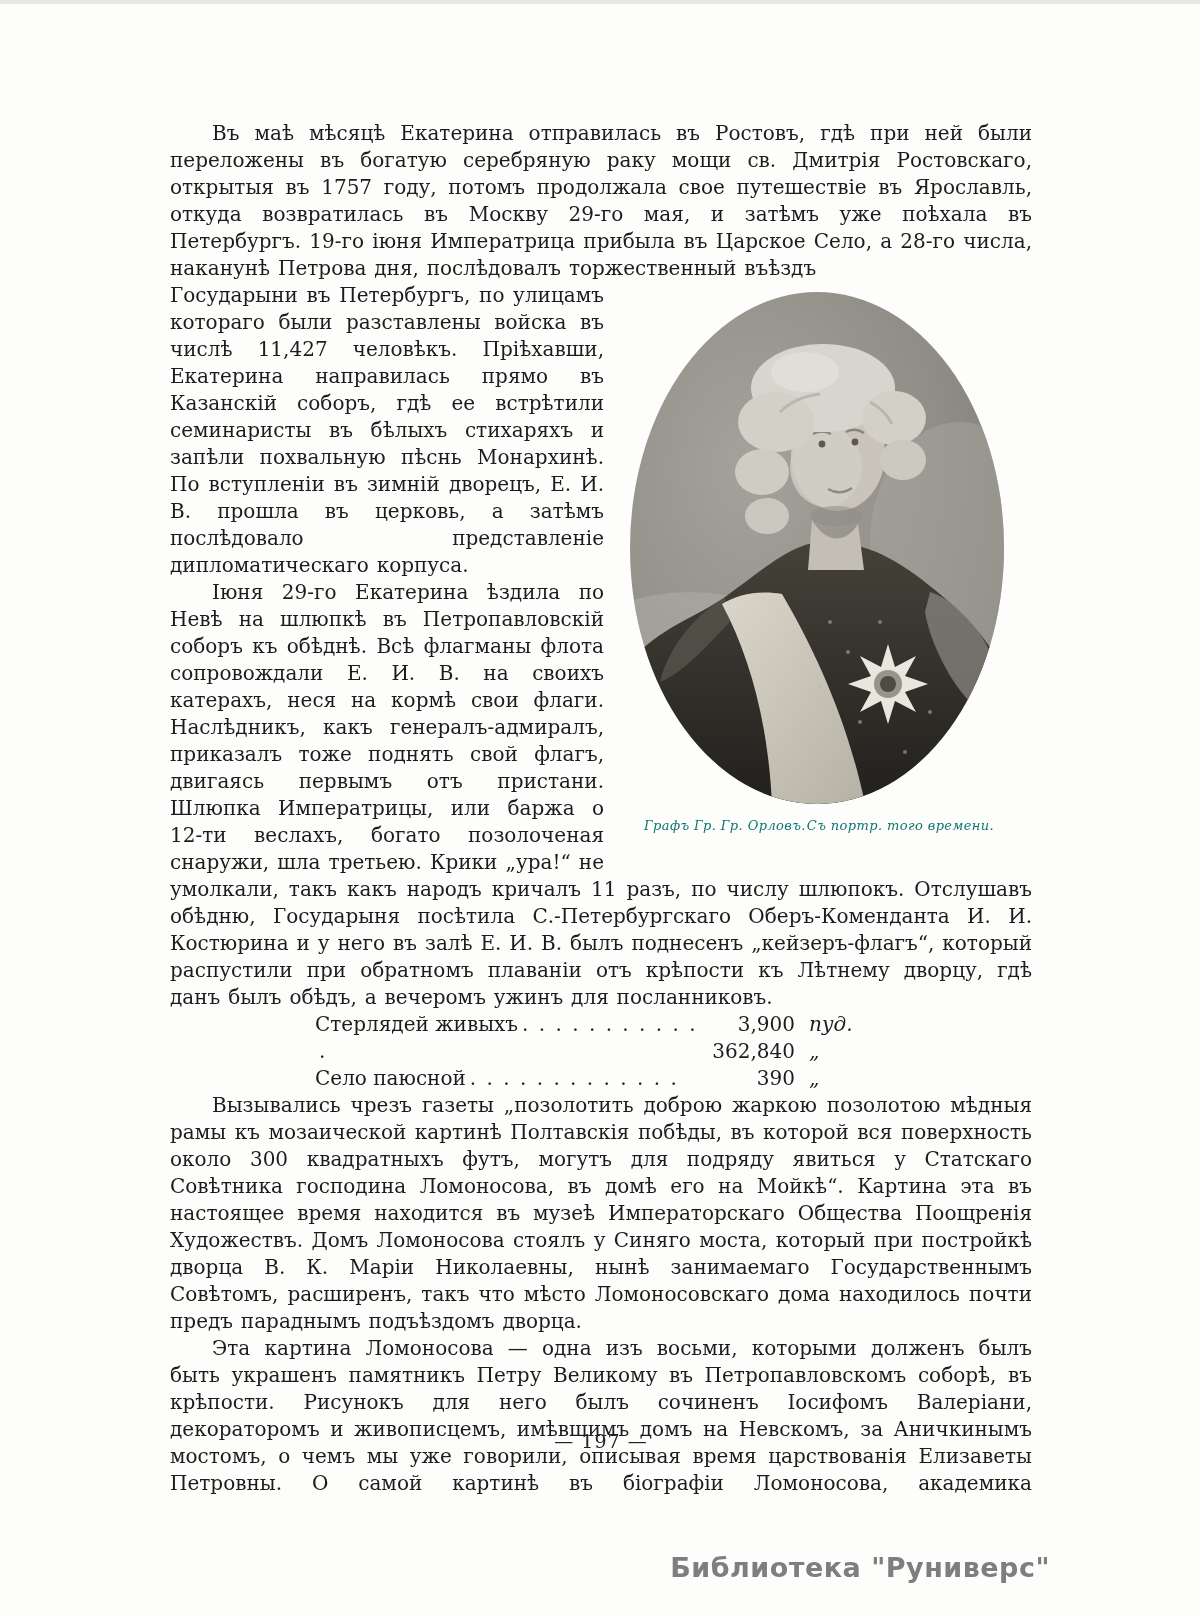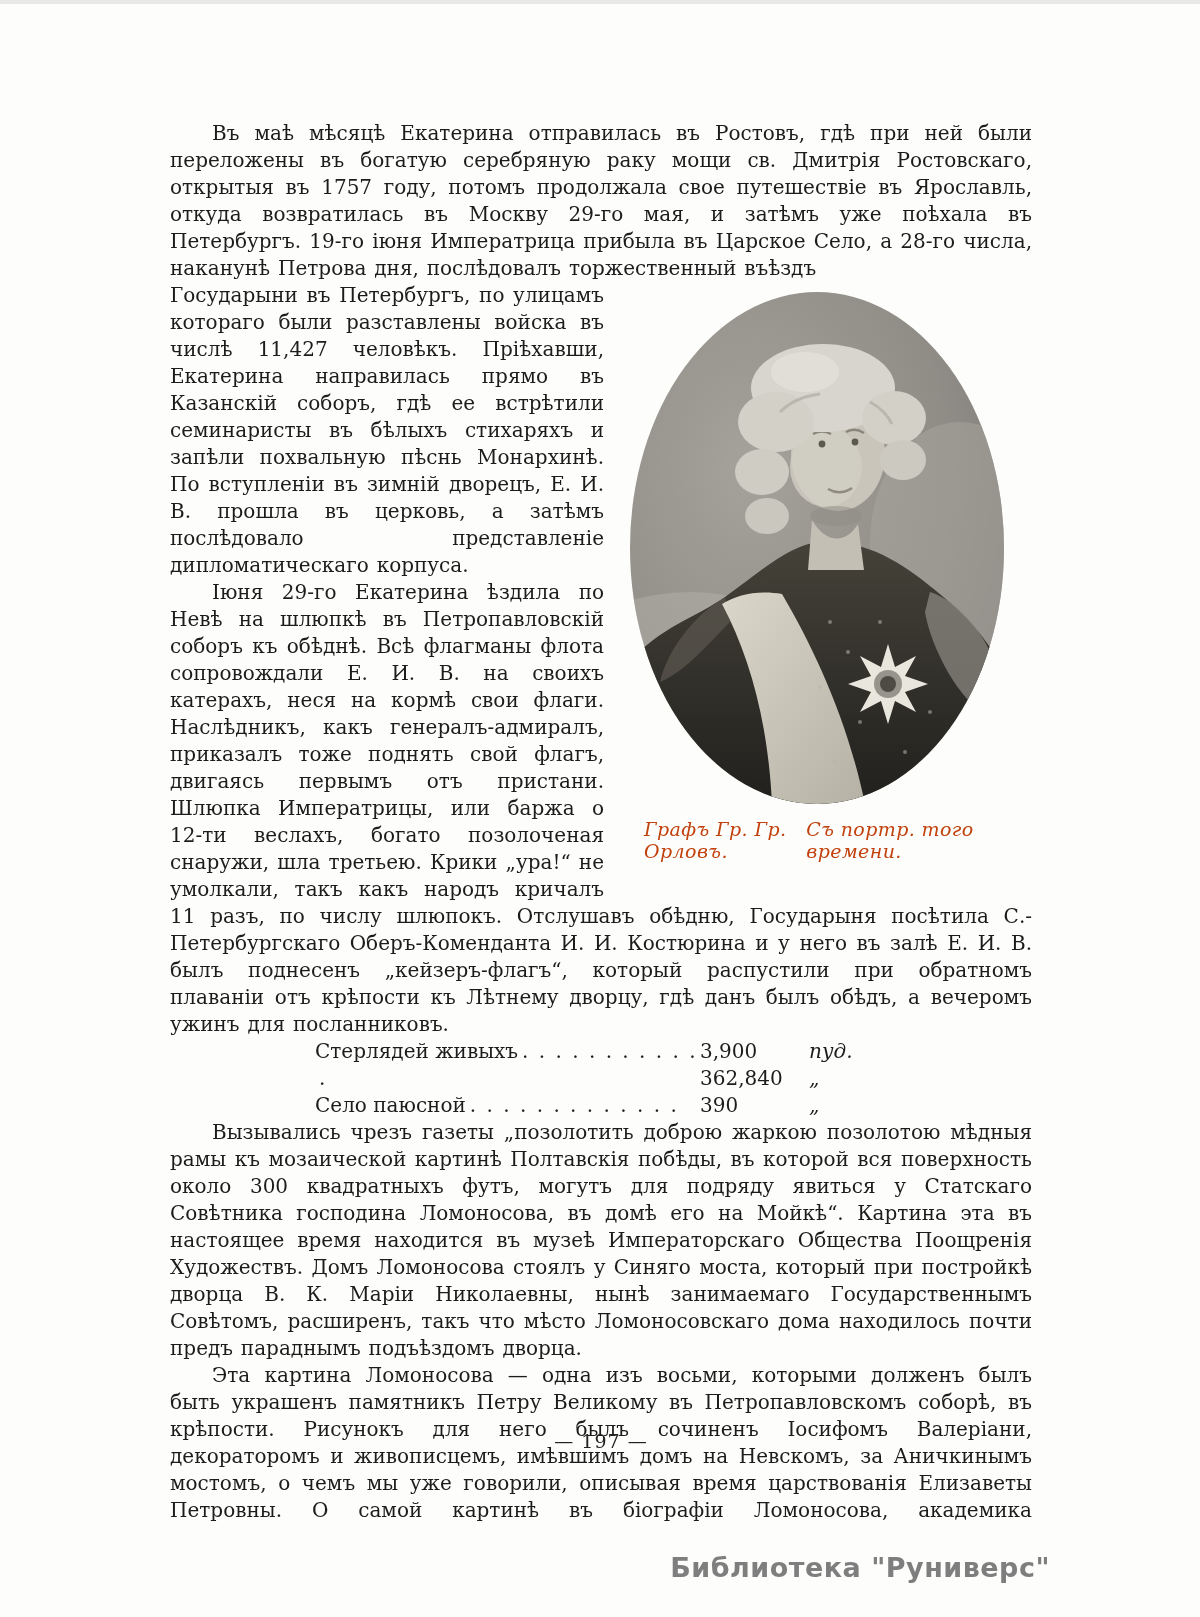--- a/index.html
+++ b/index.html
@@ -39,22 +39,22 @@
     width: 374px;
     height: 512px;
     display: block;
   }
   figcaption {
     display: flex;
     justify-content: space-between;
     margin-top: 14px;
     padding: 0 10px 0 14px;
     font-style: italic;
-    font-size: 19px;
-    color: #c2410c;
+    font-size: 13px;
+    color: #0f766e;
     letter-spacing: 0.4px;
   }
 
   .cargo-list {
     margin: 0 0 0 145px;
     width: 548px;
   }
   .cargo-row {
     display: flex;
     font-size: 20px;
@@ -64,20 +64,21 @@
   .cargo-label { flex: 0 0 auto; }
   .cargo-dots {
     flex: 1 1 auto;
     min-width: 0;
     overflow: hidden;
     padding-left: 4px;
     letter-spacing: 2px;
   }
   .cargo-value {
     flex: 0 0 95px;
+    text-align: right;
   }
   .cargo-unit {
     flex: 0 0 54px;
     padding-left: 14px;
     font-style: italic;
   }
 
   .page-number {
     position: absolute;
     top: 1426px;

